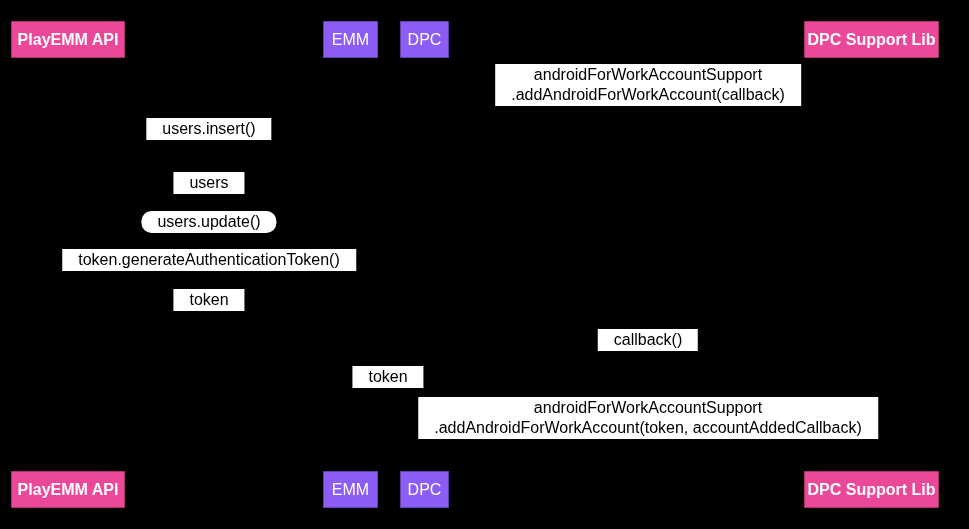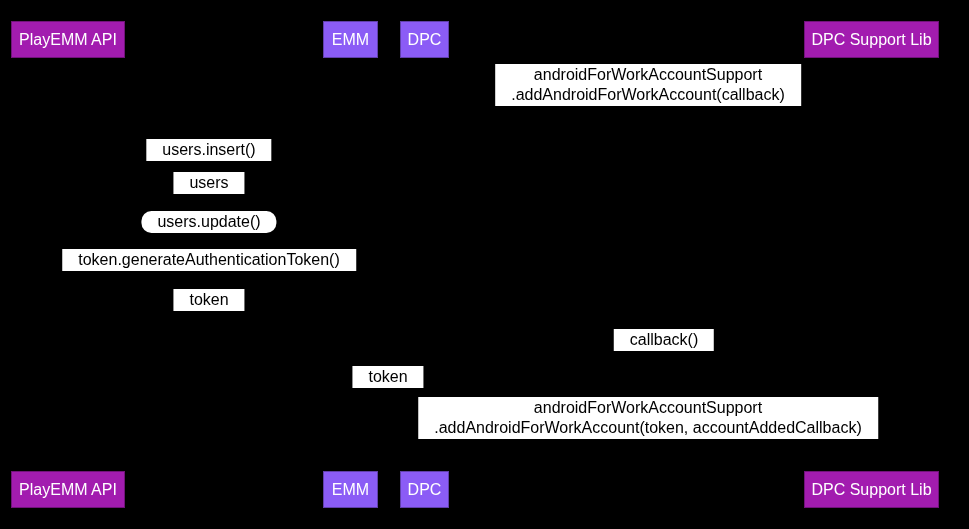--- a/index.html
+++ b/index.html
@@ -20,21 +20,21 @@
     height: 37px;
     box-sizing: border-box;
     display: flex;
     align-items: center;
     justify-content: center;
     color: #ffffff;
     font-size: 16px;
     white-space: nowrap;
     border: 1px solid rgba(0,0,0,0.30);
   }
-  .actor.green { background: #a21caf; }
+  .actor.green { background: #ec4899; font-weight: bold; }
   .actor.blue  { background: #8b5cf6; }
   .msg {
     position: absolute;
     transform: translateX(-50%);
     background: #ffffff;
     color: #000000;
     font-size: 16px;
     line-height: 20px;
     text-align: center;
     padding: 1px 16px;
@@ -51,36 +51,36 @@
       <div class="actor green" style="left: 11px; top: 21px; width: 114px; height: 37px;">PlayEMM API</div>
       <div class="actor blue" style="left: 323px; top: 21px; width: 55px; height: 37px;">EMM</div>
       <div class="actor blue" style="left: 400px; top: 21px; width: 49px; height: 37px;">DPC</div>
       <div class="actor green" style="left: 804px; top: 21px; width: 135px; height: 37px;">DPC Support Lib</div>
     </div>
   <div id="messages">
       <div class="msg" style="left: 648px; top: 64px;">
         <div class="msg-line">androidForWorkAccountSupport</div>
         <div class="msg-line">.addAndroidForWorkAccount(callback)</div>
       </div>
-      <div class="msg" style="left: 209px; top: 139px;">
+      <div class="msg" style="left: 209px; top: 118px;">
         <div class="msg-line">users.insert()</div>
       </div>
       <div class="msg" style="left: 209px; top: 172px;">
         <div class="msg-line">users</div>
       </div>
       <div class="msg" style="left: 209px; top: 211px; border-radius: 10px;">
         <div class="msg-line">users.update()</div>
       </div>
       <div class="msg" style="left: 209px; top: 249px;">
         <div class="msg-line">token.generateAuthenticationToken()</div>
       </div>
       <div class="msg" style="left: 209px; top: 289px;">
         <div class="msg-line">token</div>
       </div>
-      <div class="msg" style="left: 664px; top: 329px;">
+      <div class="msg" style="left: 648px; top: 329px;">
         <div class="msg-line">callback()</div>
       </div>
       <div class="msg" style="left: 388px; top: 366px;">
         <div class="msg-line">token</div>
       </div>
       <div class="msg" style="left: 648px; top: 397px;">
         <div class="msg-line">androidForWorkAccountSupport</div>
         <div class="msg-line">.addAndroidForWorkAccount(token, accountAddedCallback)</div>
       </div>
     </div>

